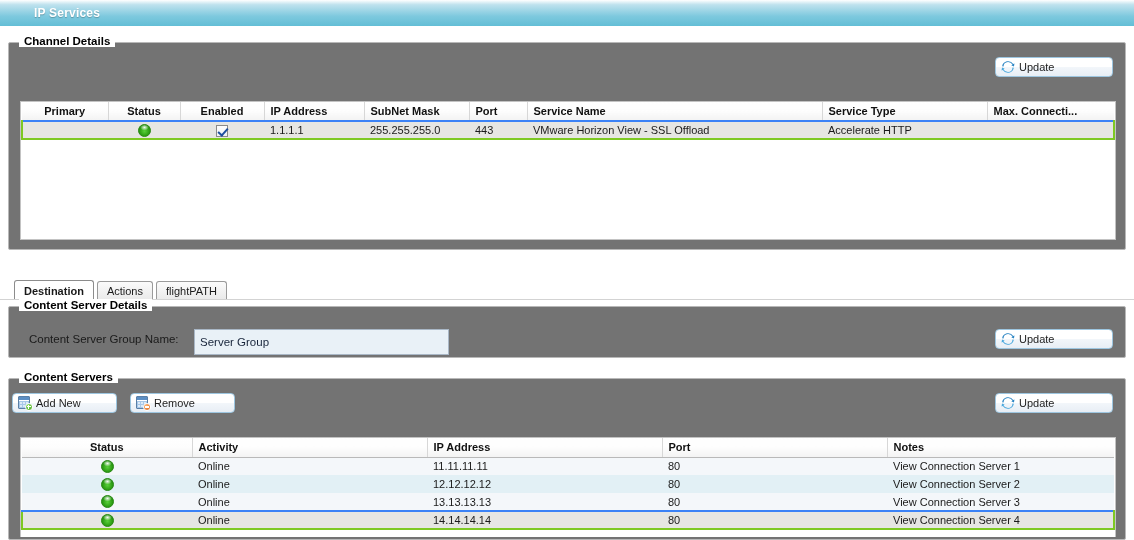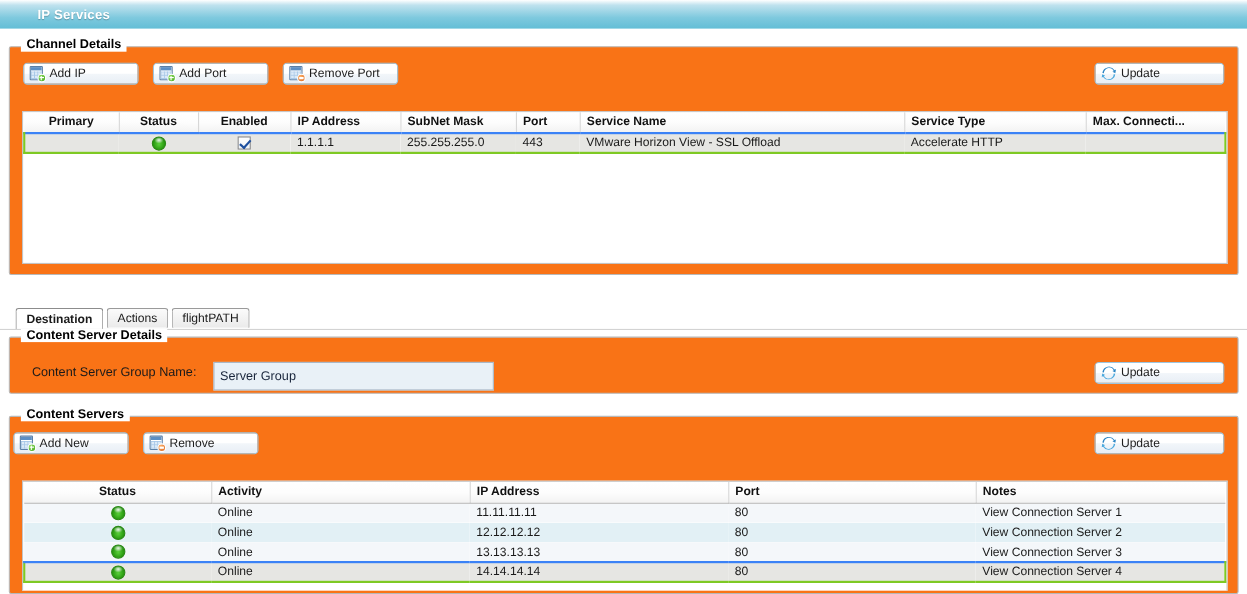--- a/index.html
+++ b/index.html
@@ -28,21 +28,21 @@
     text-shadow: 0 1px 1px rgba(0,0,0,.25);
     letter-spacing: .2px;
     margin-left: 24px;
   }
 
   
   .group {
     position: absolute;
     border: 1px solid #b8b8b8;
     border-radius: 2px;
-    background: #f97316;
+    background: #737373;
   }
   .group > .legend {
     position: absolute;
     top: -8px;
     left: 10px;
     background: #ffffff;
     padding: 0 5px;
     font-weight: bold;
     font-size: 11.5px;
     color: #000;
@@ -172,21 +172,21 @@
   .cbx::after {
     content: "";
     position: absolute; left: 3px; top: 0px;
     width: 4px; height: 8px;
     border: solid #1d4f9e;
     border-width: 0 2px 2px 0;
     transform: rotate(42deg);
   }
 
   
-  .tabstrip { position: absolute; display: flex; align-items: flex-start; gap: 3px; }
+  .tabstrip { position: absolute; display: flex; align-items: center; gap: 3px; }
   .tab {
     height: 18px;
     padding: 0 9px;
     border: 1px solid #9a9a9a;
     border-bottom: none;
     border-radius: 3px 3px 0 0;
     background: linear-gradient(to bottom,#fbfbfb,#eaeaea);
     font-size: 11px;
     display: flex; align-items: center;
     color: #1a1a1a;
@@ -216,43 +216,20 @@
 </head>
 <body>
 
 <div class="titlebar">
   <span class="title">IP Services</span>
 </div>
 
 <div class="group" style="left:8px; top:42px; width:1118px; height:208px;">
   <span class="legend">Channel Details</span>
 
-  <div style="position:absolute; left:12px; top:14px; display:flex; gap:13px;">
-    <div class="btn wide">
-      <span class="ico">
-        <span class="sheet"></span>
-          <span class="badge add"></span>
-      </span>
-      <span>Add IP</span>
-    </div>
-    <div class="btn wide">
-      <span class="ico">
-        <span class="sheet"></span>
-          <span class="badge add"></span>
-      </span>
-      <span>Add Port</span>
-    </div>
-    <div class="btn wide">
-      <span class="ico">
-        <span class="sheet"></span>
-          <span class="badge rem"></span>
-      </span>
-      <span>Remove Port</span>
-    </div>
-  </div>
 
   <div class="btn" style="position:absolute; right:12px; top:14px; width:118px; justify-content:flex-start;">
     <span class="ico-refresh">
       <svg viewBox="0 0 16 16" width="14" height="14" aria-hidden="true">
         <path d="M8 2.2a5.8 5.8 0 0 1 5.2 3.2l-1.5.5 3.1 1.6.6-3.5-1.4.5A7 7 0 0 0 1.3 7.2l1.6.3A5.4 5.4 0 0 1 8 2.2z" fill="#2d86c4"></path>
         <path d="M8 13.8A5.8 5.8 0 0 1 2.8 10.6l1.5-.5L1.2 8.5l-.6 3.5 1.4-.5a7 7 0 0 0 12.7-2.7l-1.6-.3A5.4 5.4 0 0 1 8 13.8z" fill="#4aa8dd"></path>
       </svg>
     </span>
     <span>Update</span>
   </div>

